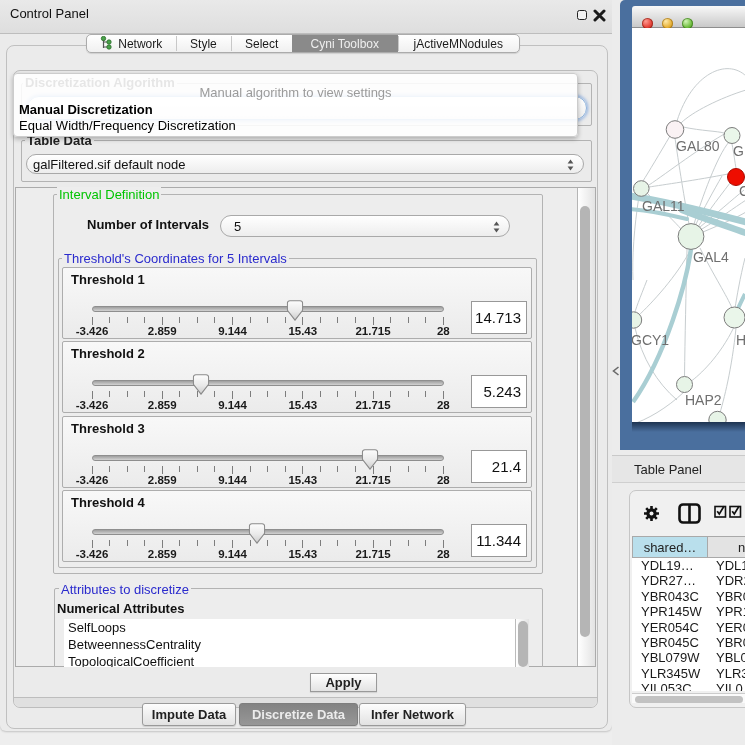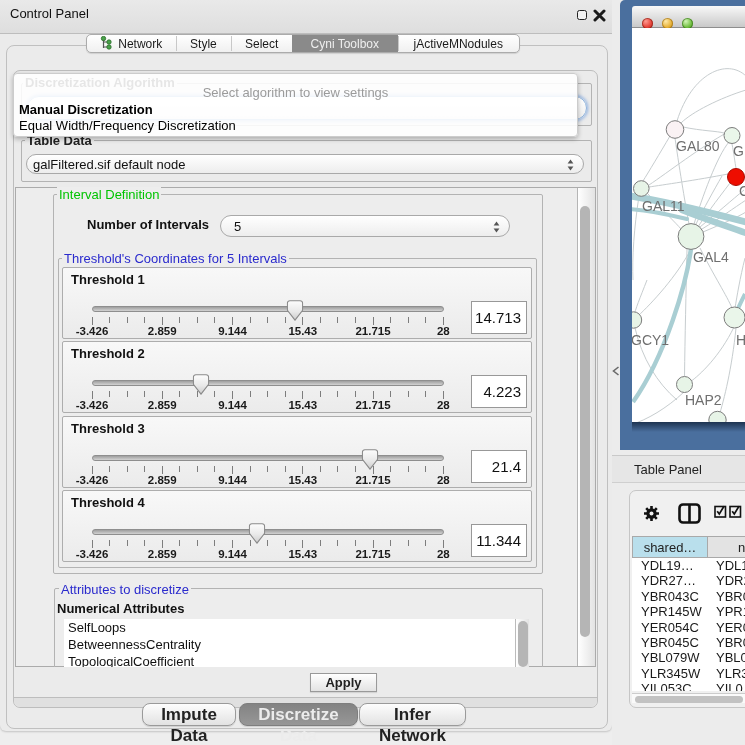--- a/index.html
+++ b/index.html
@@ -32,21 +32,21 @@
 .thp .tt { position:absolute; left:8px; top:4px; font-size:13px; font-weight:bold; color:#111; }
 .track { position:absolute; left:29px; top:38px; width:352px; height:6px; border-radius:3px; background:linear-gradient(#9e9e9e,#d2d2d2); border:0.5px solid #8e8e8e; }
 .tfield { position:absolute; left:408px; top:33px; width:56px; height:33px; background:#ffffff; border:1px solid #989898; font-size:15px; color:#111; text-align:right; line-height:31px; padding-right:5px; }
 .ticks { position:absolute; left:0; top:0; }
 .tlab { position:absolute; top:57px; font-size:11.5px; font-weight:bold; color:#1a1a1a; transform:translateX(-50%); }
 .thumb { position:absolute; top:32px; width:17px; height:21px; transform:translateX(-8.5px); }
 .vsb-track { position:absolute; background:linear-gradient(90deg,#ffffff,#e3e3e3); }
 .vsb-thumb { position:absolute; background:#b5b5b5; border-radius:5px; }
 
 #applyBtn { left:270px; top:673px; width:67px; height:19px; border:1px solid #999; border-radius:0; background:linear-gradient(#ffffff,#e3e3e3); font-size:13px; font-weight:bold; color:#222; text-align:center; line-height:17px; box-shadow:0 1px 1px rgba(0,0,0,0.1);margin-left:40px; }
-.btab { position:absolute; top:703px; height:23px; border:1px solid #9a9a9a; border-radius:8px; background:linear-gradient(#fdfdfd,#e2e2e2); font-size:17px; font-weight:bold; color:#222; text-align:center; line-height:21px; box-shadow:0 1px 1px rgba(0,0,0,0.12); }
+.btab { position:absolute; top:703px; height:23px; border:1px solid #9a9a9a; border-radius:3px; background:linear-gradient(#fdfdfd,#e2e2e2); font-size:13px; font-weight:bold; color:#222; text-align:center; line-height:21px; box-shadow:0 1px 1px rgba(0,0,0,0.12); }
 .btab.sel { background:linear-gradient(#838383,#979797); color:#ececec; border-color:#7e7e7e; }
 
 #popup { left:13px; top:72.5px; width:565px; height:64.5px; background:rgba(255,255,255,0.88); border:1px solid #cccccc; border-radius:4px; box-shadow:0 2px 5px rgba(0,0,0,0.28); }
 #popup .p1 { position:absolute; left:0; right:0; top:11px; text-align:center; color:#9b9b9b; font-size:13px; }
 #popup .p2 { position:absolute; left:5px; top:28px; font-size:13px; font-weight:bold; color:#000; }
 #popup .p3 { position:absolute; left:5px; top:44px; font-size:13px; color:#000;text-align:right; }
 
 #rcol { left:612px; top:0; width:133px; height:745px; background:#ececec; }
 #netwin { left:620px; top:0; width:125px; height:450px; background:#4a6f9e; border-radius:5px 0 0 0; }
 #nettitle { left:632px; top:6px; width:113px; height:22px; background:linear-gradient(#f8f8f8,#c9c9c9); border-bottom:1px solid #8e8e8e; border-radius:3px 0 0 0; }
@@ -204,21 +204,21 @@
         <svg class="thumb" style="left:138px;" width="17" height="21" viewBox="0 0 17 21">
           <defs>
             <linearGradient id="tg2" x1="0" y1="0" x2="0" y2="1">
               <stop offset="0" stop-color="#fdfdfd"></stop>
               <stop offset="0.55" stop-color="#e9e9e9"></stop>
               <stop offset="1" stop-color="#cccccc"></stop>
             </linearGradient>
           </defs>
           <path d="M3.4 0.7 h10.2 a2.5 2.5 0 0 1 2.5 2.5 v7.2 L8.5 20.2 L0.9 10.4 v-7.2 a2.5 2.5 0 0 1 2.5 -2.5 z" fill="url(#tg2)" stroke="#8a8a8a" stroke-width="1.1"></path>
         </svg>
-        <div class="tfield">4.223</div>
+        <div class="tfield">5.243</div>
       </div>
       <div class="thp" style="top:416px;">
         <div class="tt">Threshold 3</div>
         <div class="track"></div>
         <svg class="ticks" style="left:26px; top:49px;" width="360" height="9" viewBox="0 0 360 9" shape-rendering="crispEdges">
           <line x1="3" y1="0" x2="3" y2="8" stroke="#7d7d7d" stroke-width="1"></line>
           <line x1="20.565" y1="0" x2="20.565" y2="6" stroke="#7d7d7d" stroke-width="1"></line>
           <line x1="38.13" y1="0" x2="38.13" y2="6" stroke="#7d7d7d" stroke-width="1"></line>
           <line x1="55.69500000000001" y1="0" x2="55.69500000000001" y2="6" stroke="#7d7d7d" stroke-width="1"></line>
           <line x1="73.26" y1="0" x2="73.26" y2="8" stroke="#7d7d7d" stroke-width="1"></line>
@@ -458,17 +458,17 @@
           <span style="position:absolute;left:9px;">YIL053C</span>
           <span style="position:absolute;left:84px;">YIL0</span>
         </div>
     </div>
     <div class="abs" style="left:0; top:157px; width:113px; height:10px; background:#fafafa; border-top:1px solid #ccc;">
       <div style="position:absolute; left:3px; top:1.5px; width:108px; height:7px; background:#c2c2c2; border-radius:3.5px;"></div>
     </div>
   </div>
 
   <div class="abs" id="popup">
-    <div class="p1">Select algorithm to view settings</div>
+    <div class="p1">Manual algorithm to view settings</div>
     <div class="p2">Manual Discretization</div>
     <div class="p3">Equal Width/Frequency Discretization</div>
   </div>
 </div>
 
 </body></html>

